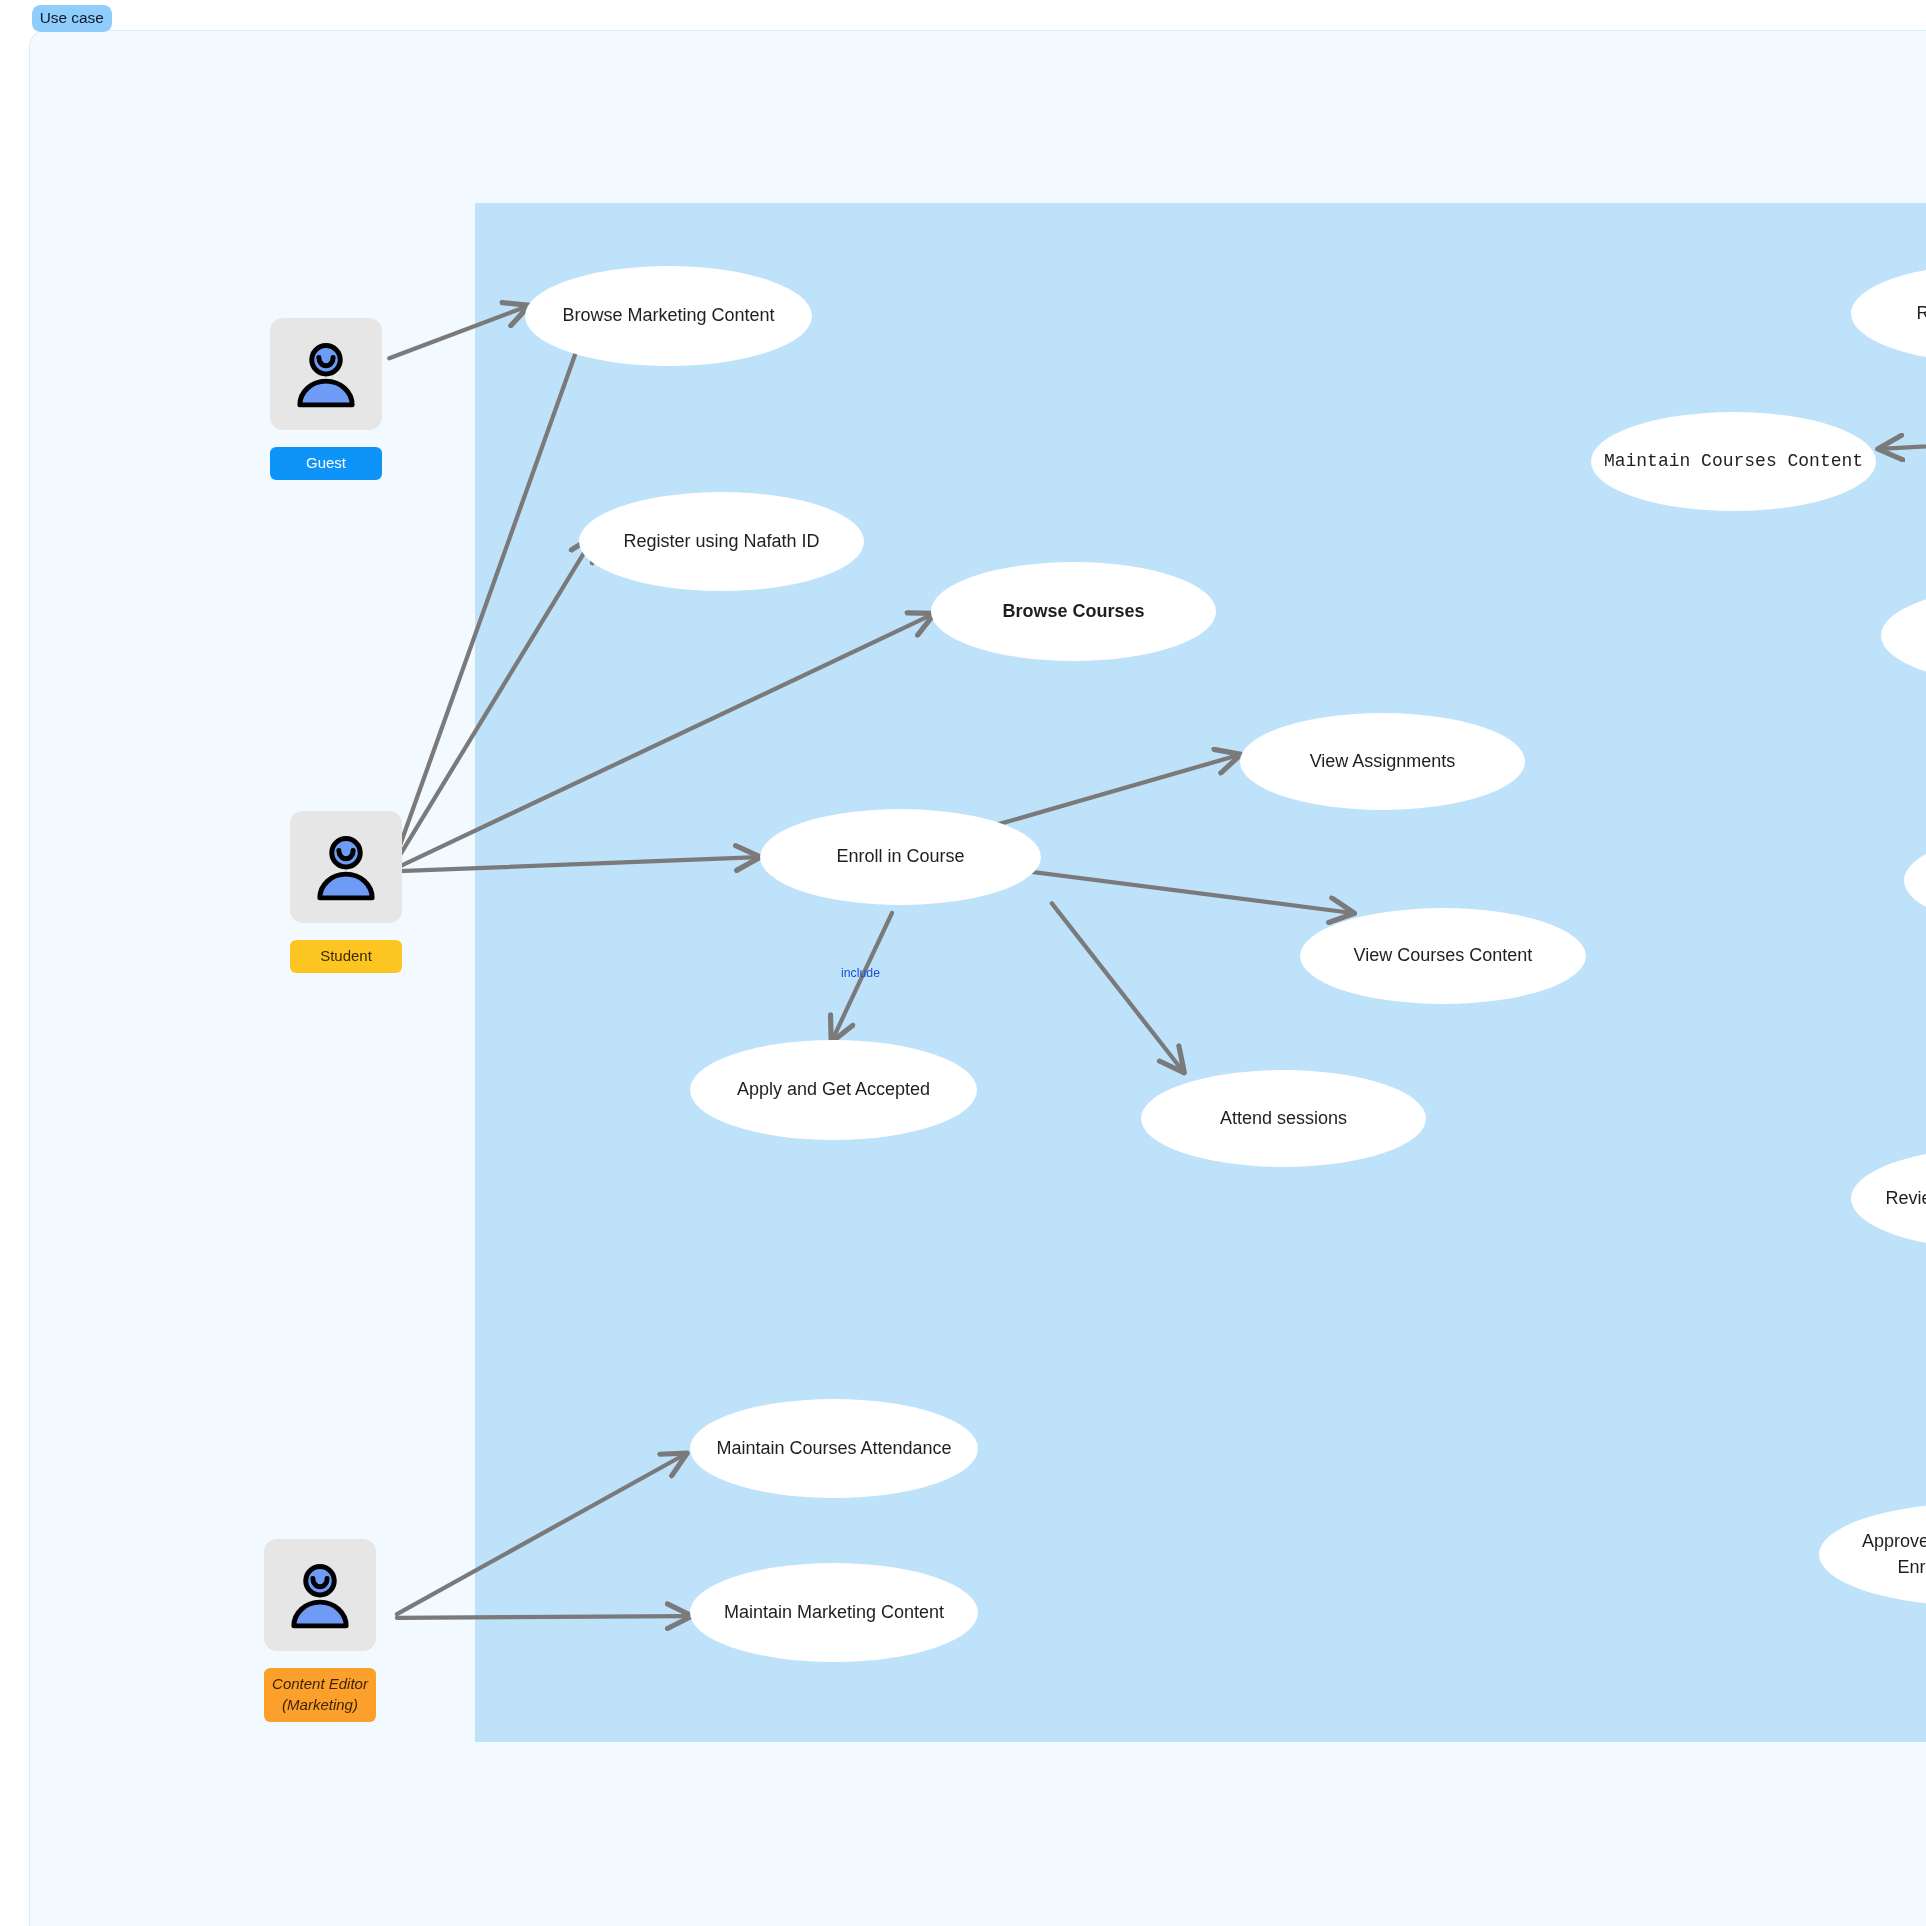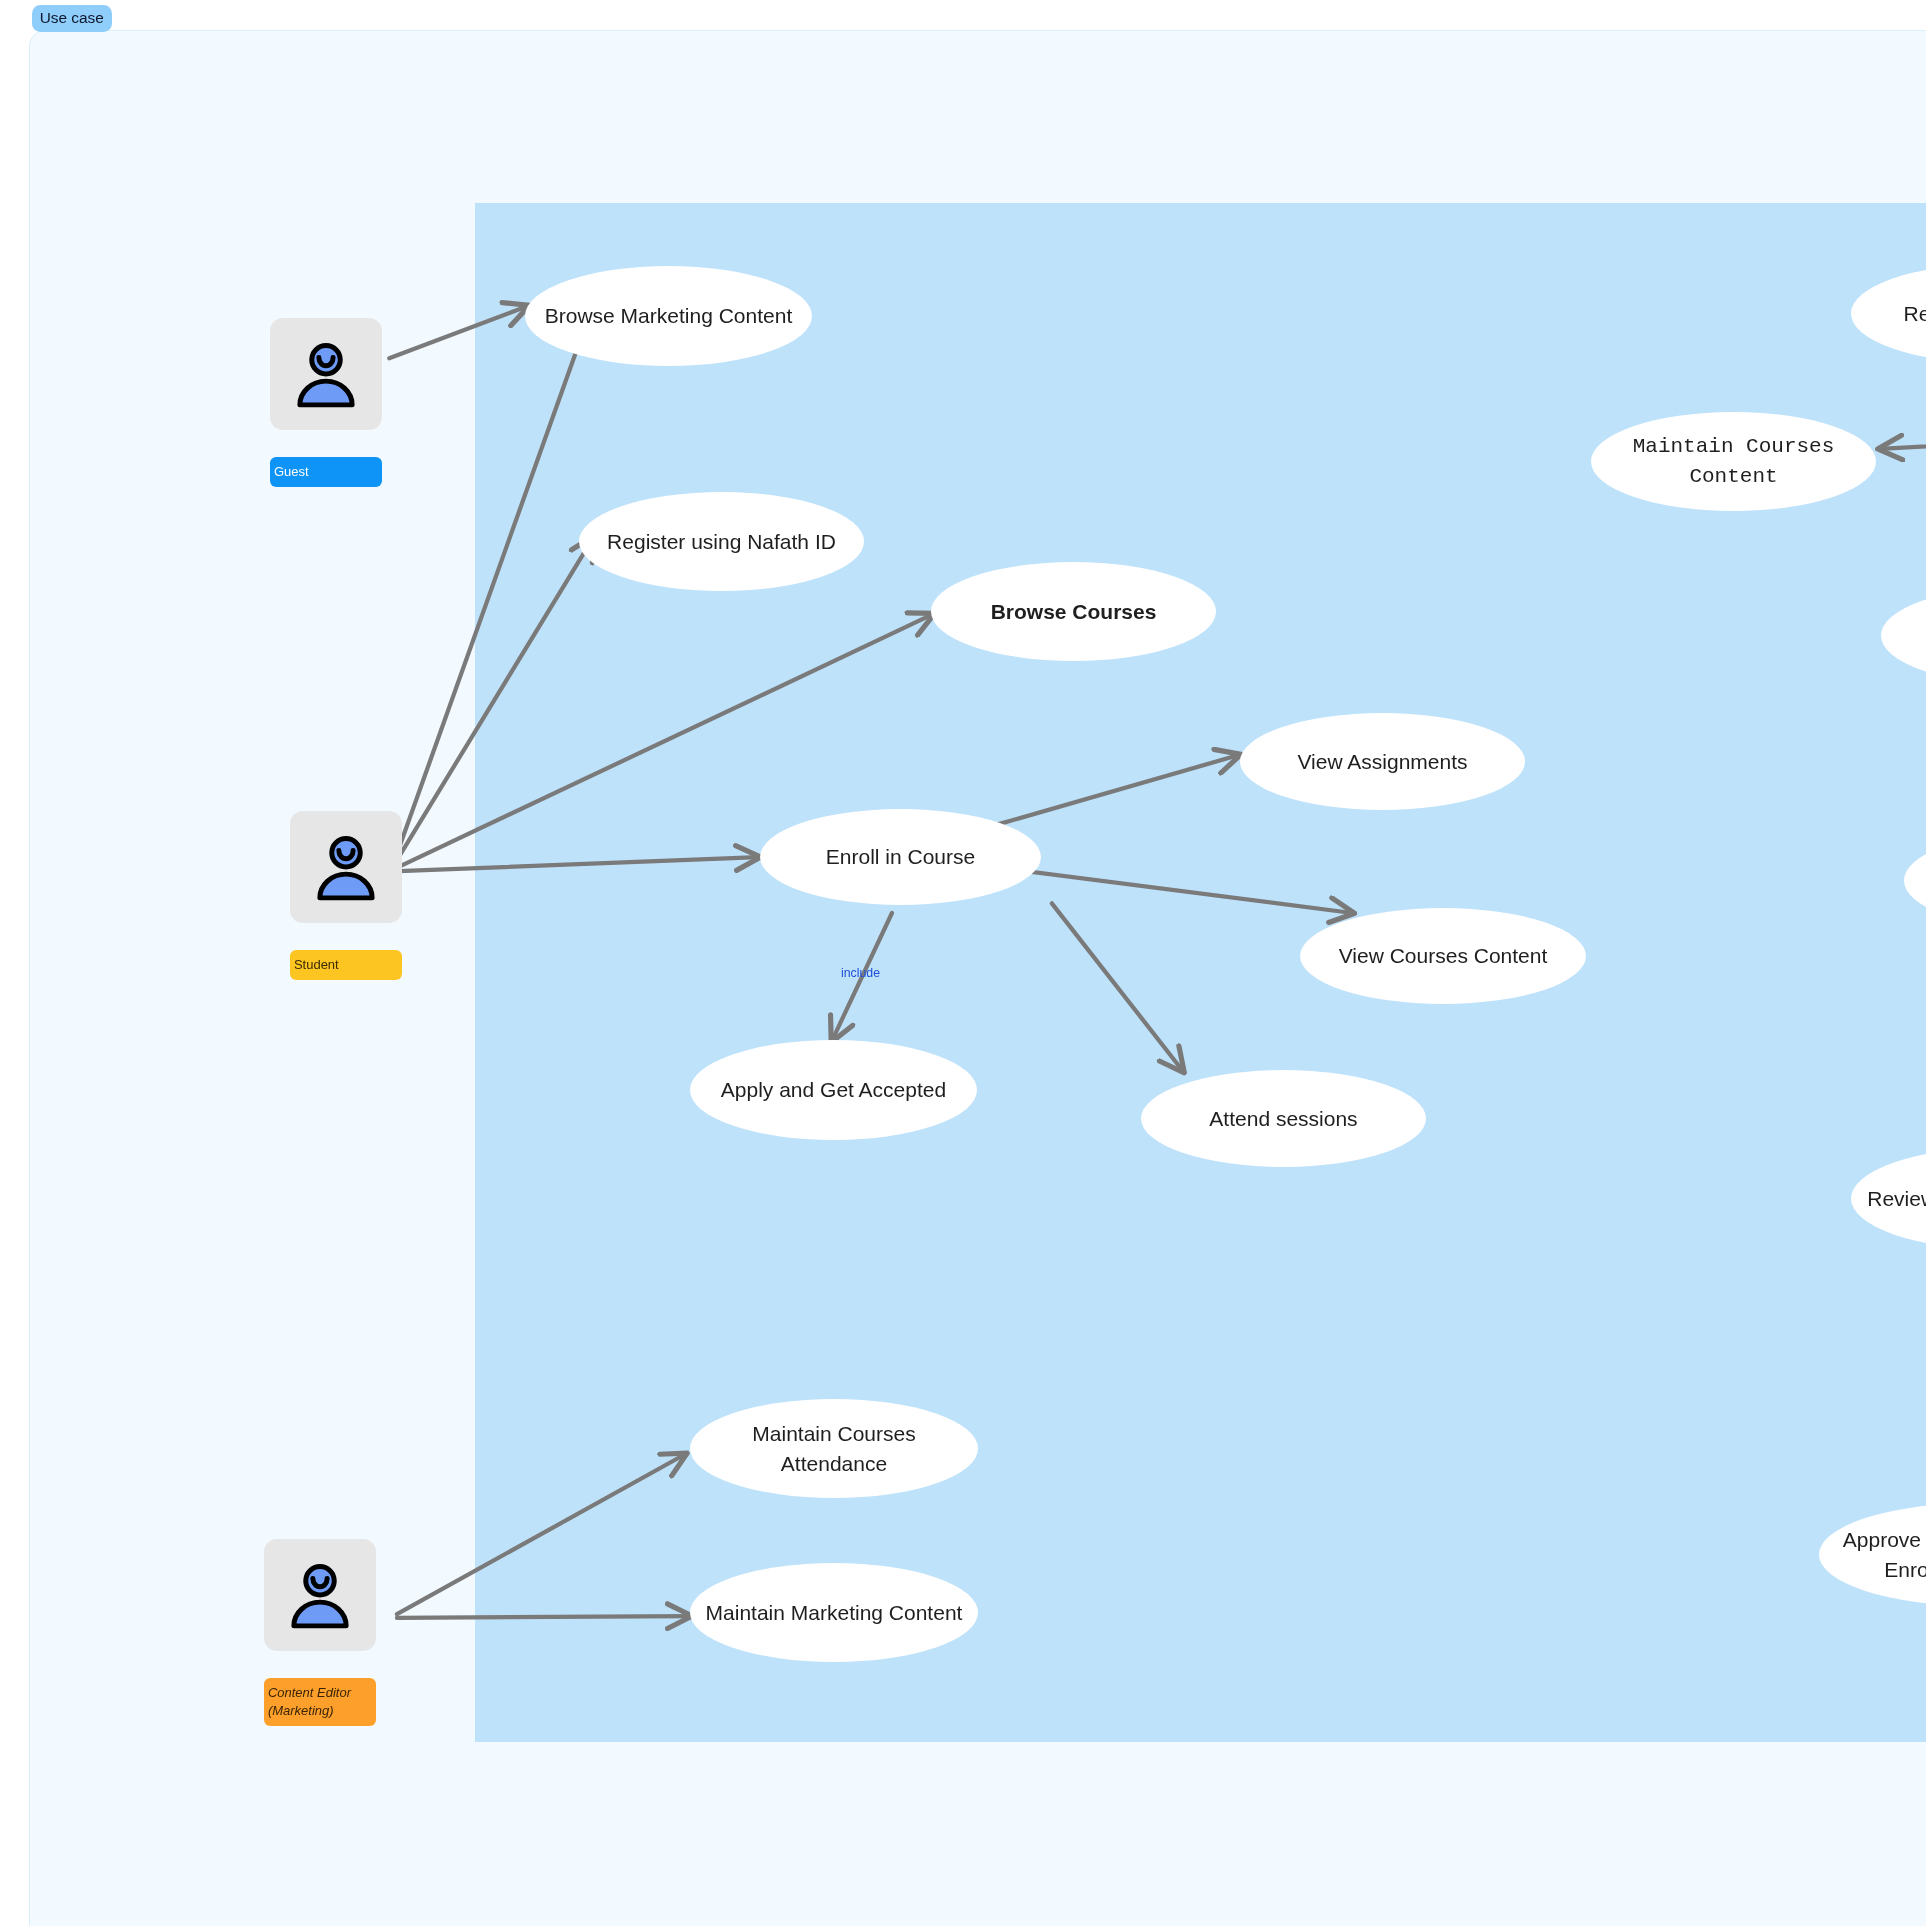--- a/index.html
+++ b/index.html
@@ -69,21 +69,21 @@
   
   .usecase {
     position: absolute;
     background: #ffffff;
     border-radius: 50%;
     display: flex;
     align-items: center;
     justify-content: center;
     text-align: center;
     color: #1f1f1f;
-    font-size: 21px;
+    font-size: 18px;
     line-height: 1.42;
     z-index: 10;
     box-sizing: border-box;
     padding: 0 10px;
   }
 
   
   .rel-label {
     position: absolute;
     color: #1d4ed8;
@@ -106,27 +106,27 @@
     height: 112px;
     background: #e6e6e6;
     border-radius: 13px;
     display: flex;
     align-items: center;
     justify-content: center;
     box-sizing: border-box;
   }
   .actor-icon-box svg { width: 76px; height: 76px; display: block; }
   .actor-label {
-    margin-top: 27px;
+    margin-top: 17px;
     min-width: 112px;
     border-radius: 6.2px;
     padding: 6.2px 3.9px;
     box-sizing: border-box;
-    text-align: left;
-    font-size: 13px;
+    text-align: center;
+    font-size: 15px;
     line-height: 1.38;
     white-space: pre-line;
   }
 </style>
 </head>
 <body>
 
 <div id="canvas">
 
   <div id="page-panel"></div>

